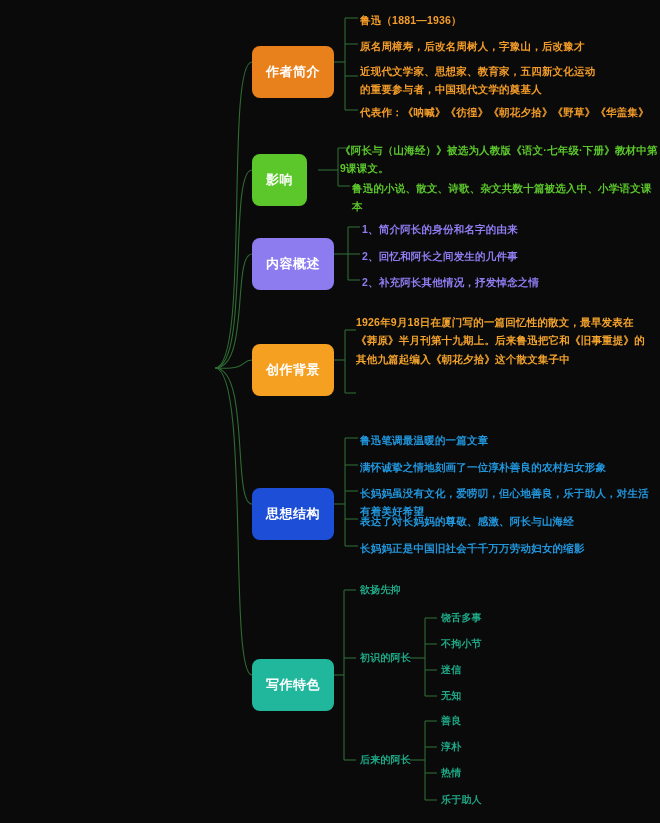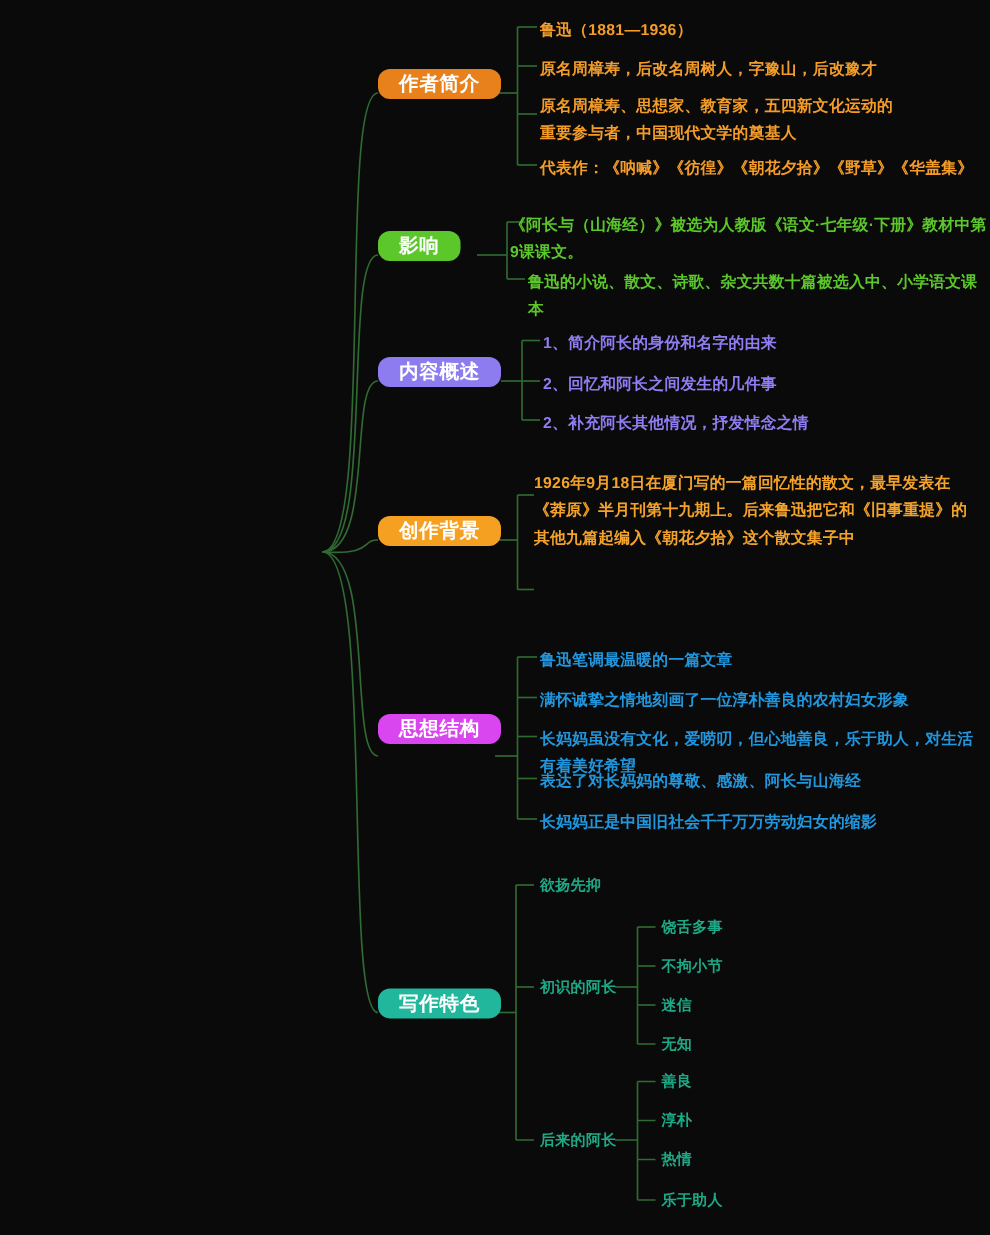--- a/index.html
+++ b/index.html
@@ -33,21 +33,21 @@
     letter-spacing: 0.5px;
     white-space: nowrap;
   }
   .node-root {
     font-size: 17px;
     padding: 11px 16px;
     border-radius: 10px;
   }
   .node-branch {
     font-size: 13px;
-    padding: 1px 14px;
+    padding: 17px 14px;
   }
   .leaf {
     position: absolute;
     font-size: 10.5px;
     line-height: 1.75;
     font-weight: bold;
     letter-spacing: 0.2px;
   }
   .leaf-sub {
     position: absolute;
@@ -125,42 +125,42 @@
       <path d="M425,800 L437,800"></path>
     </g>
   </svg>
 
 
   <div class="node node-branch" style="left: 252px; top: 46px; background: rgb(232, 128, 28);">
     <span>作者简介</span>
   </div>
   <div class="leaf" style="left:360px; top:11px; width:292px; color:#f39c29;">鲁迅（1881—1936）</div>
   <div class="leaf" style="left:360px; top:37px; width:292px; color:#f39c29;">原名周樟寿，后改名周树人，字豫山，后改豫才</div>
-  <div class="leaf" style="left:360px; top:62px; width:238px; color:#f39c29;">原名周樟寿、思想家、教育家，五四新文化运动的重要参与者，中国现代文学的奠基人</div>
+  <div class="leaf" style="left:360px; top:62px; width:238px; color:#f39c29;">近现代文学家、思想家、教育家，五四新文化运动的重要参与者，中国现代文学的奠基人</div>
   <div class="leaf" style="left:360px; top:103px; width:292px; color:#f39c29;">代表作：《呐喊》《彷徨》《朝花夕拾》《野草》《华盖集》</div>
 
   <div class="node node-branch" style="left: 252px; top: 154px; background: rgb(91, 199, 43);">
     <span>影响</span>
   </div>
   <div class="leaf" style="left:340px; top:141px; width:318px; color:#5bc72b;">《阿长与（山海经）》被选为人教版《语文·七年级·下册》教材中第9课课文。</div>
   <div class="leaf" style="left:352px; top:179px; width:300px; color:#5bc72b;">鲁迅的小说、散文、诗歌、杂文共数十篇被选入中、小学语文课本</div>
 
   <div class="node node-branch" style="left: 252px; top: 238px; background: rgb(140, 124, 240);">
     <span>内容概述</span>
   </div>
   <div class="leaf" style="left:362px; top:220px; width:270px; color:#8f7df2;">1、简介阿长的身份和名字的由来</div>
   <div class="leaf" style="left:362px; top:247px; width:270px; color:#8f7df2;">2、回忆和阿长之间发生的几件事</div>
   <div class="leaf" style="left:362px; top:273px; width:270px; color:#8f7df2;">2、补充阿长其他情况，抒发悼念之情</div>
 
   <div class="node node-branch" style="left: 252px; top: 344px; background: rgb(245, 160, 32);">
     <span>创作背景</span>
   </div>
   <div class="leaf" style="left:356px; top:313px; width:294px; color:#f3a32c;">1926年9月18日在厦门写的一篇回忆性的散文，最早发表在《莽原》半月刊第十九期上。后来鲁迅把它和《旧事重提》的其他九篇起编入《朝花夕拾》这个散文集子中</div>
 
-  <div class="node node-branch" style="left: 252px; top: 476px; background: #d946ef;">
+  <div class="node node-branch" style="left: 252px; top: 488px; background: #1d4ed8;">
     <span>思想结构</span>
   </div>
   <div class="leaf" style="left:360px; top:458px; width:292px; color:#2196dd;">满怀诚挚之情地刻画了一位淳朴善良的农村妇女形象</div>
   <div class="leaf" style="left:360px; top:431px; width:292px; color:#2196dd;">鲁迅笔调最温暖的一篇文章</div>
   <div class="leaf" style="left:360px; top:484px; width:292px; color:#2196dd;">长妈妈虽没有文化，爱唠叨，但心地善良，乐于助人，对生活有着美好希望</div>
   <div class="leaf" style="left:360px; top:512px; width:292px; color:#2196dd;">表达了对长妈妈的尊敬、感激、阿长与山海经</div>
   <div class="leaf" style="left:360px; top:539px; width:292px; color:#2196dd;">长妈妈正是中国旧社会千千万万劳动妇女的缩影</div>
 
   <div class="node node-branch" style="left: 252px; top: 659px; background: rgb(32, 183, 156);">
     <span>写作特色</span>

